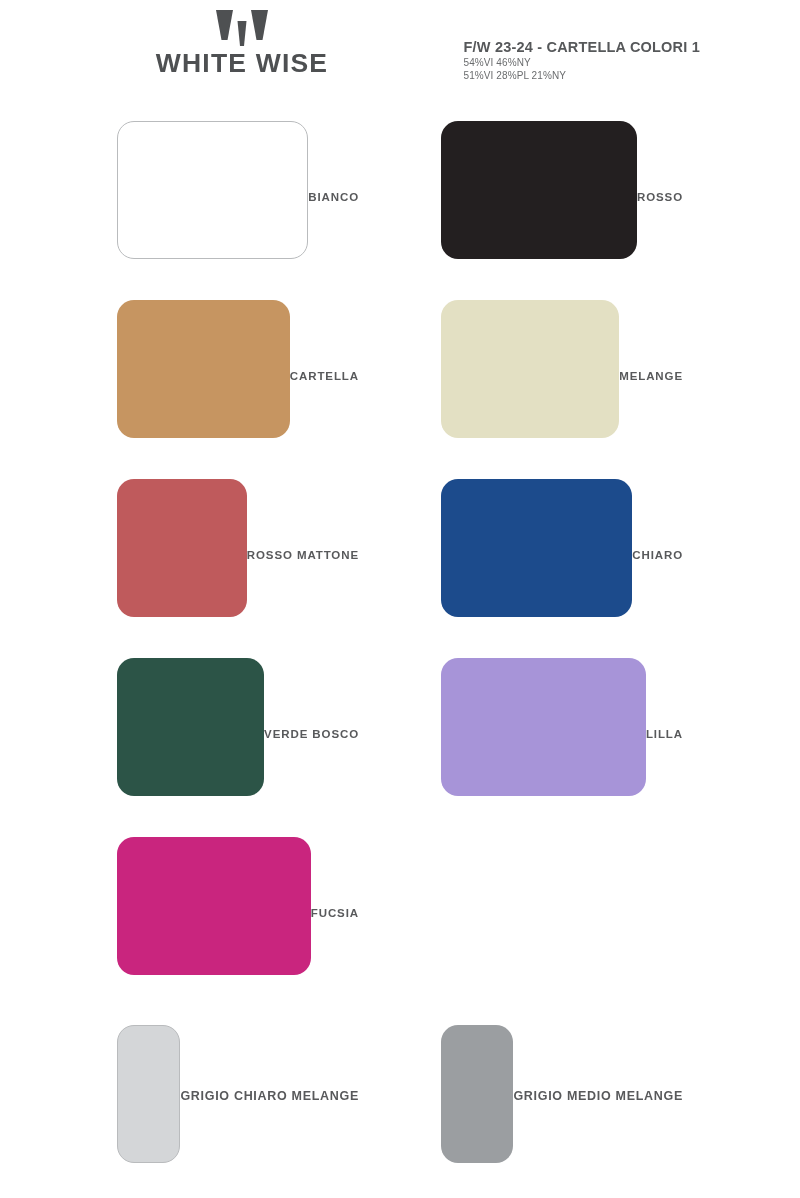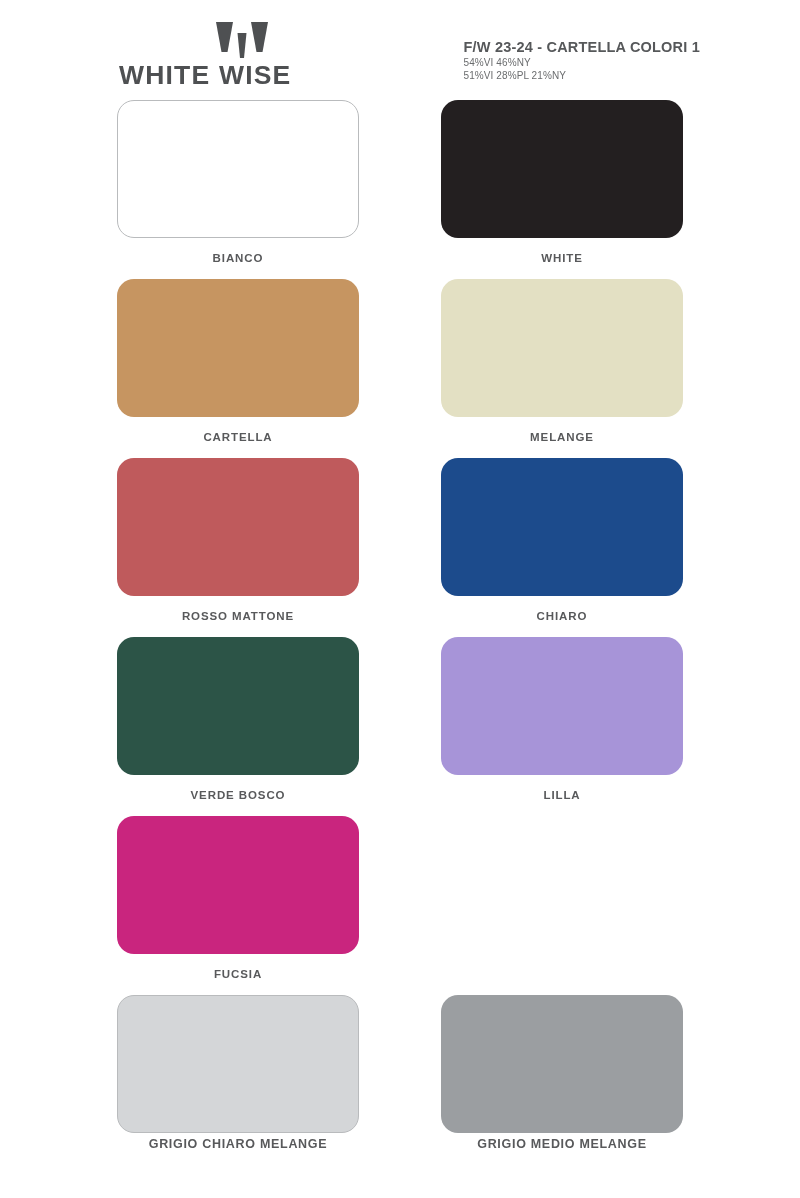--- a/index.html
+++ b/index.html
@@ -18,22 +18,23 @@
   
   .header {
     position: relative;
     width: 800px;
     height: 100px;
   }
 
   .brand {
     position: absolute;
     left: 119px;
-    top: 22px;
+    top: 10px;
     width: 246px;
+    text-align: center;
   }
   .brand-mark {
     display: block;
     margin: 0 auto 4px auto;
     width: 52px;
     height: 36px;
   }
   .brand-name {
     display: block;
     font-family: "Liberation Sans", sans-serif;
@@ -83,21 +84,21 @@
     justify-content: space-between;
     width: 566px;
     margin: 0 auto;
     height: 179px;
   }
   .row:last-child { height: 198px; }
 
   .cell {
     width: 242px;
     display: flex;
-    flex-direction: column;
+    flex-direction: row;
     align-items: center;
   }
 
   .swatch {
     width: 242px;
     height: 138px;
     border-radius: 17px;
     box-sizing: border-box;
   }
   .swatch.outlined {
@@ -146,21 +147,21 @@
 
 <div class="grid">
 
   <div class="row">
     <div class="cell">
       <div class="swatch outlined" style="background-color: rgb(255, 255, 255);"></div>
       <div class="swatch-label">BIANCO</div>
     </div>
     <div class="cell">
       <div class="swatch" style="background-color: rgb(35, 31, 32);"></div>
-      <div class="swatch-label">WHITE</div>
+      <div class="swatch-label">ROSSO</div>
     </div>
   </div>
 
   <div class="row">
     <div class="cell">
       <div class="swatch" style="background-color: rgb(198, 149, 97);"></div>
       <div class="swatch-label">CARTELLA</div>
     </div>
     <div class="cell">
       <div class="swatch" style="background-color: rgb(227, 224, 195);"></div>

